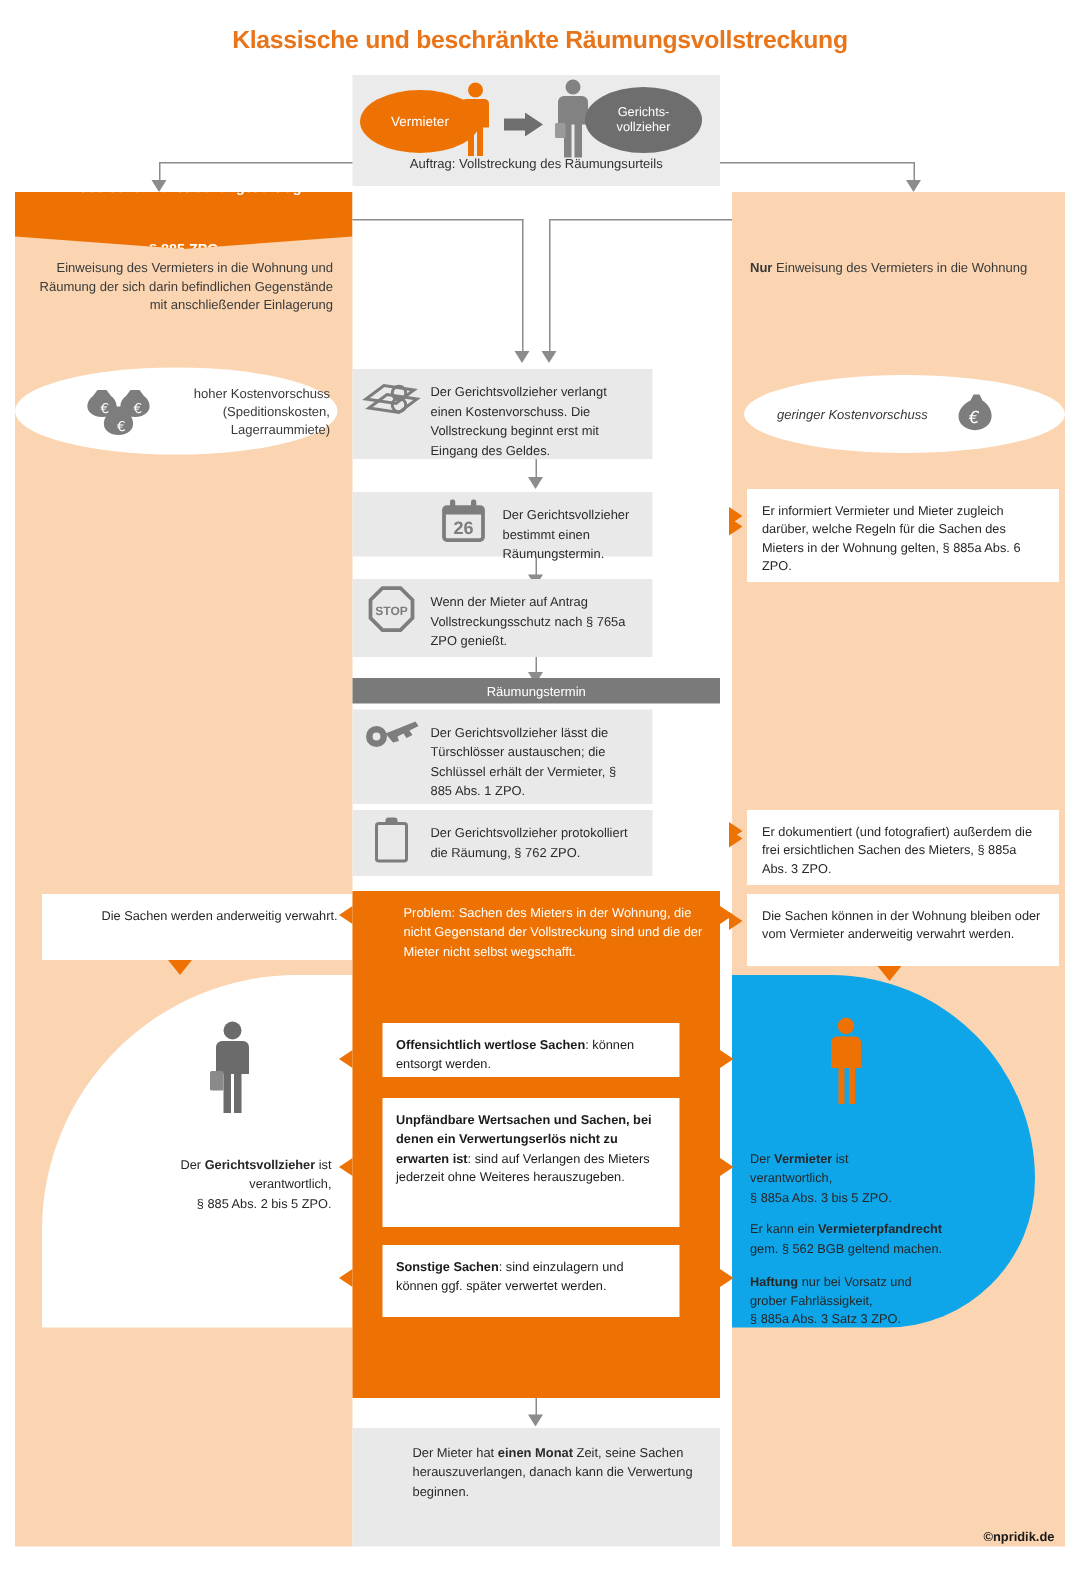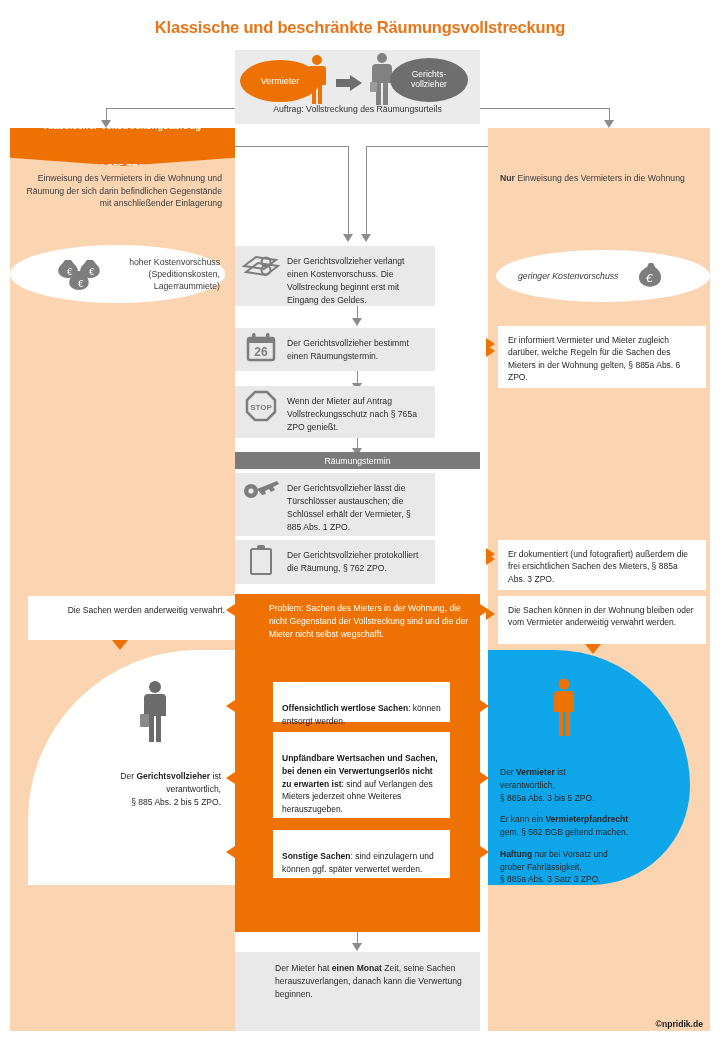--- a/index.html
+++ b/index.html
@@ -142,23 +142,23 @@
   
   .orange-block {
     position: absolute; left: 235px; top: 594px; width: 245px; height: 338px;
     background: #EE7203;
   }
   .ob-head {
     position: absolute; left: 34px; top: 8px; width: 200px;
     color: #fff; font-size: 8.6px; line-height: 1.5;
   }
   .ob-card {
-    position: absolute; left: 38px; width: 177px;
+    position: absolute; left: 20px; width: 198px;
     background: #fff; color: #1a1a1a;
-    font-size: 8.5px; line-height: 1.5; padding: 20px 9px;
+    font-size: 8.5px; line-height: 1.5; padding: 8px 9px;
   }
   .ob-card b { font-weight: bold; }
 
   
   .bottom-box {
     position: absolute; left: 235px; top: 952px; width: 245px; height: 79px;
     background: #e9e9e9; padding: 10px 10px 10px 40px;
     font-size: 8.6px; color: #2b2b2b; line-height: 1.5;
   }
   .bottom-box p + p { margin-top: 9px; }
@@ -332,21 +332,21 @@
         </g>
         <circle cx="25" cy="12" r="4.5" fill="none" stroke="#7d7d7d" stroke-width="2"></circle>
         <circle cx="25" cy="20" r="4.5" fill="none" stroke="#7d7d7d" stroke-width="2"></circle>
       </svg>
     </div>
     <div class="step-txt">Der Gerichtsvollzieher verlangt einen Kostenvorschuss. Die Vollstreckung beginnt erst mit Eingang des Geldes.</div>
   </div>
   <div class="ln lnv" style="left:357px; top:306px; height:15px;"></div>
   <div class="tri-down-grey" style="left:352px; top:318px;"></div>
 
-  <div class="step" style="top:328px; height:43px;">
+  <div class="step" style="top:328px; height:43px;padding-left:48px;">
     <div class="step-ico">
       <svg width="30" height="30" viewBox="0 0 30 30">
         <rect x="2" y="6" width="26" height="22" rx="2" fill="none" stroke="#7d7d7d" stroke-width="2.5"></rect>
         <rect x="2" y="6" width="26" height="5" fill="#7d7d7d"></rect>
         <rect x="6" y="1" width="3.5" height="7" rx="1.5" fill="#7d7d7d"></rect>
         <rect x="20" y="1" width="3.5" height="7" rx="1.5" fill="#7d7d7d"></rect>
         <text x="15" y="24" font-size="12" font-weight="bold" fill="#7d7d7d" text-anchor="middle" font-family="Liberation Sans, sans-serif">26</text>
       </svg>
     </div>
     <div class="step-txt">Der Gerichtsvollzieher bestimmt einen Räumungstermin.</div>

